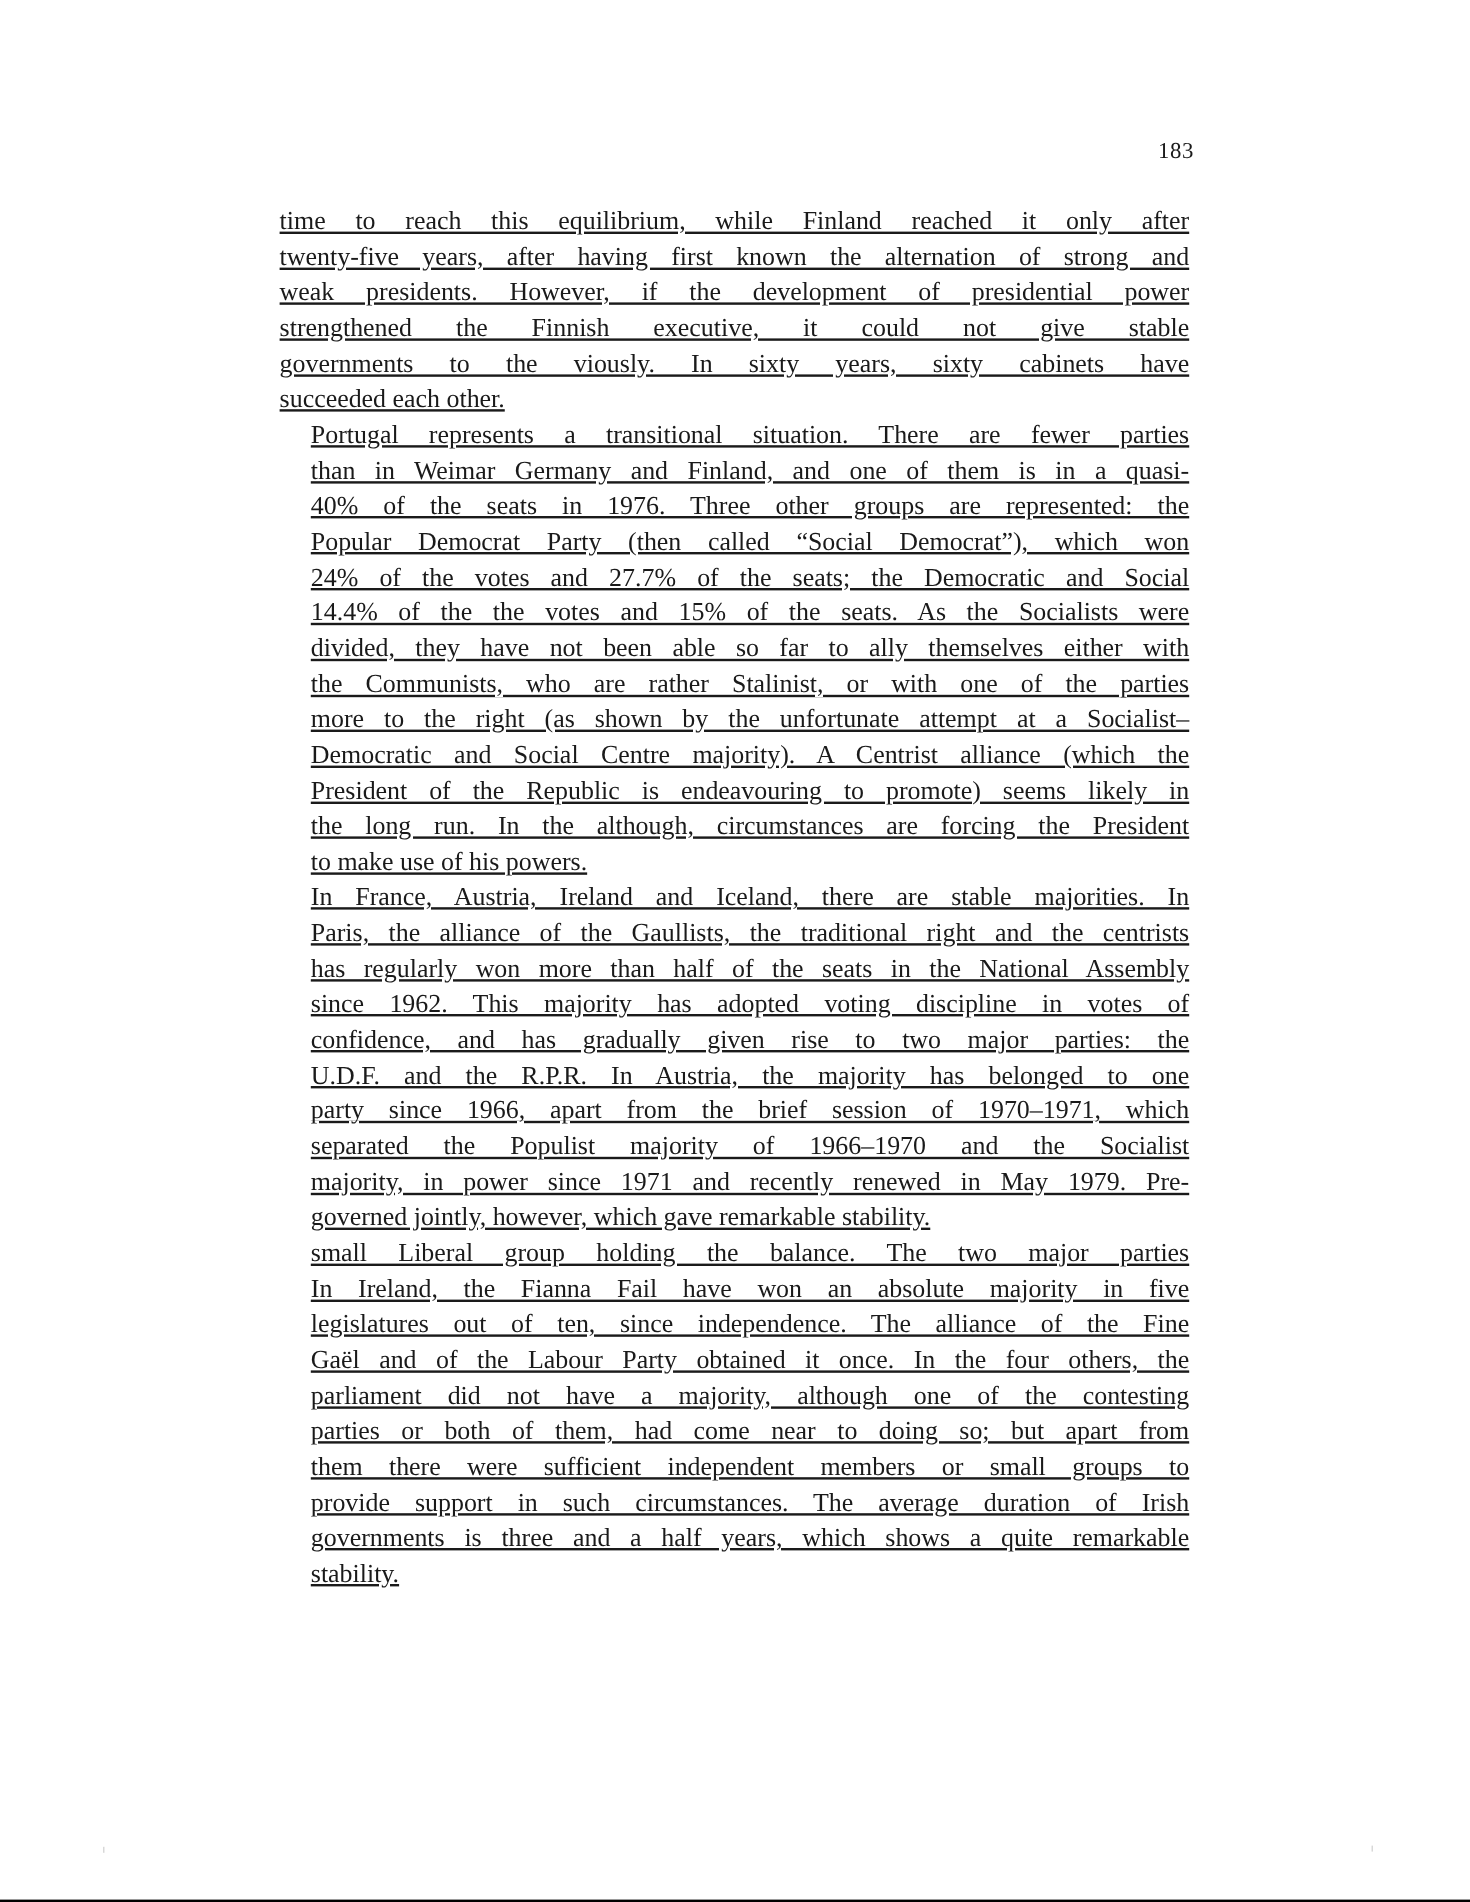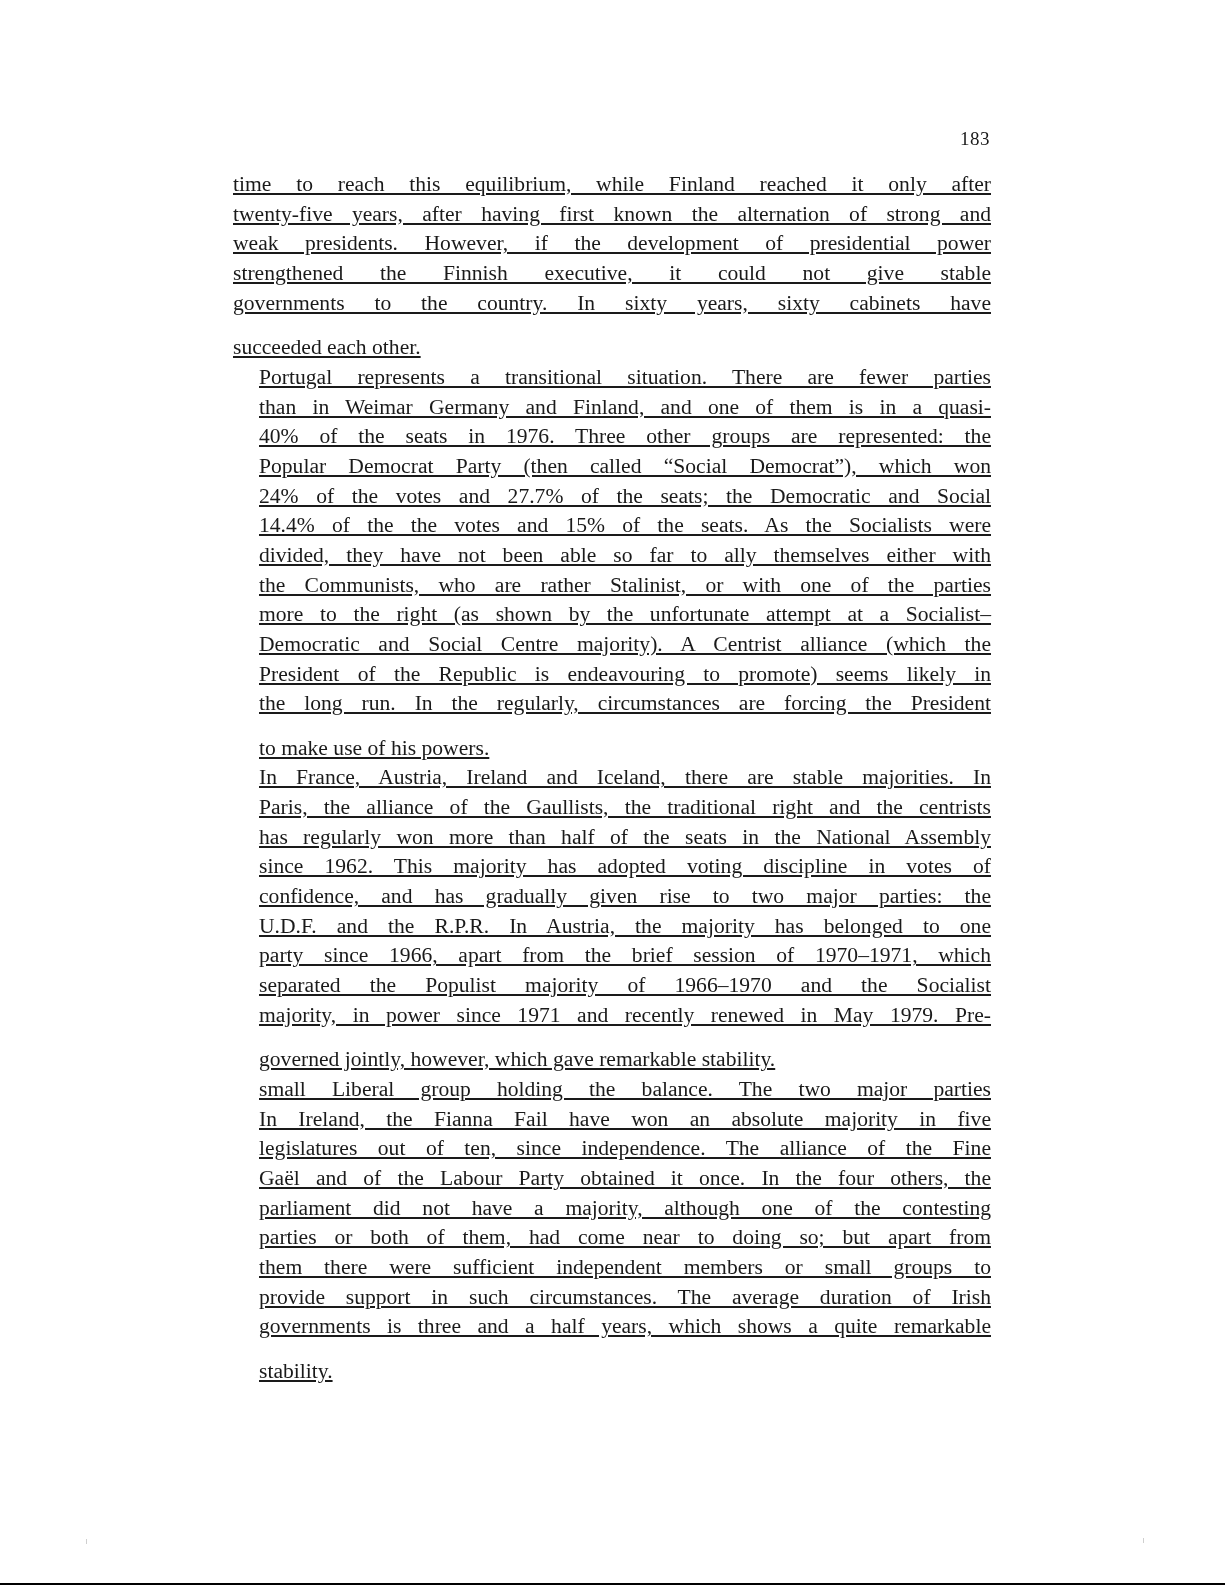--- a/index.html
+++ b/index.html
@@ -10,38 +10,37 @@
       position: relative;
       overflow: hidden;
       font-family: "Liberation Serif", "DejaVu Serif", serif;
       color: #1a1a1a;
     }
     .page-number {
       position: absolute;
       top: 116px;
       left: 955px;
       width: 40px;
-      text-align: center;
+      text-align: right;
       font-size: 19px;
       letter-spacing: 0.5px;
-      margin-top: 12px;
     }
     .text-block {
       position: absolute;
       top: 170px;
       left: 233px;
       width: 758px;
       font-size: 21.6px;
       line-height: 29.65px;
       text-align: justify;
     }
     .para { margin: 0; text-indent: 0; }
     .para.indent { text-indent: 26px; }
     .line { display: block; text-align: justify; text-align-last: justify; white-space: nowrap; text-decoration: underline; }
-    .line.last { text-align-last: left; margin-top: 15px; }
+    .line.last { text-align-last: left; }
     .bottom-rule {
       position: absolute;
       left: 0;
       top: 1583px;
       width: 1225px;
       height: 2px;
       background: #000;
     }
     .stray-mark {
       position: absolute;
@@ -54,36 +53,36 @@
 <body>
 
 <div class="page-number">183</div>
 
 <div class="text-block">
   <p class="para">
     <span class="line">time to reach this equilibrium, while Finland reached it only after</span>
     <span class="line">twenty-five years, after having first known the alternation of strong and</span>
     <span class="line">weak presidents. However, if the development of presidential power</span>
     <span class="line">strengthened the Finnish executive, it could not give stable</span>
-    <span class="line">governments to the country. In sixty years, sixty cabinets have</span>
+    <span class="line">governments to the viously. In sixty years, sixty cabinets have</span>
     <span class="line last">succeeded each other.</span>
   </p>
   <p class="para indent">
     <span class="line">Portugal represents a transitional situation. There are fewer parties</span>
     <span class="line">than in Weimar Germany and Finland, and one of them is in a quasi-</span>
     <span class="line">40% of the seats in 1976. Three other groups are represented: the</span>
     <span class="line">Popular Democrat Party (then called “Social Democrat”), which won</span>
     <span class="line">24% of the votes and 27.7% of the seats; the Democratic and Social</span>
     <span class="line">14.4% of the the votes and 15% of the seats. As the Socialists were</span>
     <span class="line">divided, they have not been able so far to ally themselves either with</span>
     <span class="line">the Communists, who are rather Stalinist, or with one of the parties</span>
     <span class="line">more to the right (as shown by the unfortunate attempt at a Socialist–</span>
     <span class="line">Democratic and Social Centre majority). A Centrist alliance (which the</span>
     <span class="line">President of the Republic is endeavouring to promote) seems likely in</span>
-    <span class="line">the long run. In the regularly, circumstances are forcing the President</span>
+    <span class="line">the long run. In the although, circumstances are forcing the President</span>
     <span class="line last">to make use of his powers.</span>
   </p>
   <p class="para indent">
     <span class="line">In France, Austria, Ireland and Iceland, there are stable majorities. In</span>
     <span class="line">Paris, the alliance of the Gaullists, the traditional right and the centrists</span>
     <span class="line">has regularly won more than half of the seats in the National Assembly</span>
     <span class="line">since 1962. This majority has adopted voting discipline in votes of</span>
     <span class="line">confidence, and has gradually given rise to two major parties: the</span>
     <span class="line">U.D.F. and the R.P.R. In Austria, the majority has belonged to one</span>
     <span class="line">party since 1966, apart from the brief session of 1970–1971, which</span>

